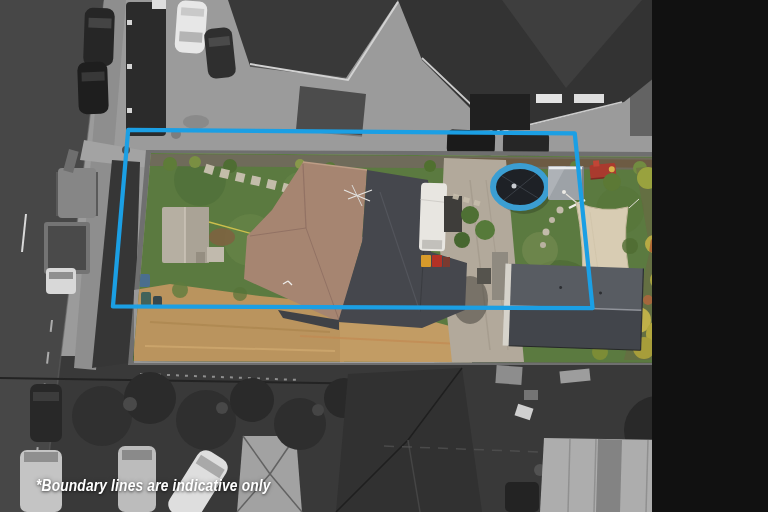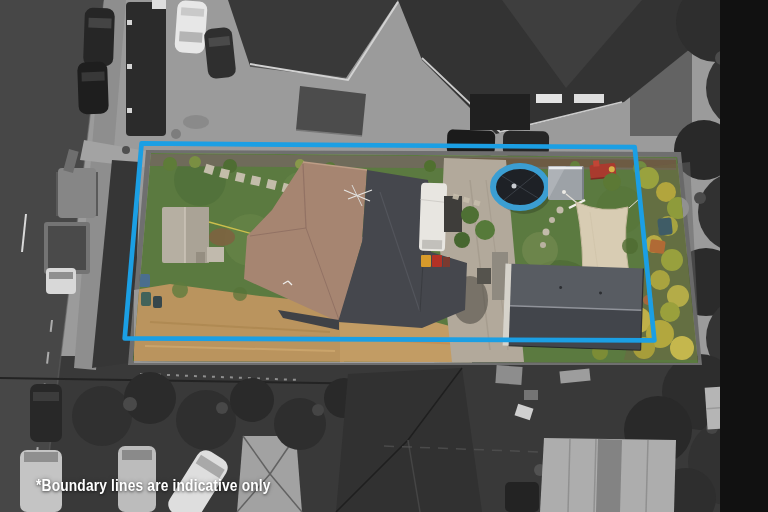--- a/index.html
+++ b/index.html
@@ -1,17 +1,17 @@
 <!DOCTYPE html>
 <html><head>
 <meta charset="utf-8">
 <style>
   html,body{margin:0;padding:0;background:#111;}
-  .stage{position:relative;width:720px;height:512px;overflow:hidden;
-         font-family:"Liberation Sans",sans-serif;background:#a16207;}
+  .stage{position:relative;width:652px;height:512px;overflow:hidden;
+         font-family:"Liberation Sans",sans-serif;background:#a16207;font-style:italic;}
   .scene{position:absolute;inset:0;}
   .scene svg{display:block;width:768px;height:512px;}
   .gray{filter:grayscale(1) brightness(1.0);}
   .color{clip-path:polygon(151px 153px,677px 157px,698px 363px,133px 361px);}
   .boundary-svg{position:absolute;inset:0;z-index:30;pointer-events:none;}
   .boundary-line{fill:none;stroke:#1B9FE4;stroke-width:5;stroke-linejoin:round;}
   .disclaimer{position:absolute;left:36px;top:477px;z-index:40;color:#fff;
       font-size:16px;font-weight:700;letter-spacing:.2px;white-space:nowrap;
       transform:scaleX(.86);transform-origin:left center;
       text-shadow:0 1px 3px rgba(0,0,0,.55),0 0 6px rgba(0,0,0,.3);}

